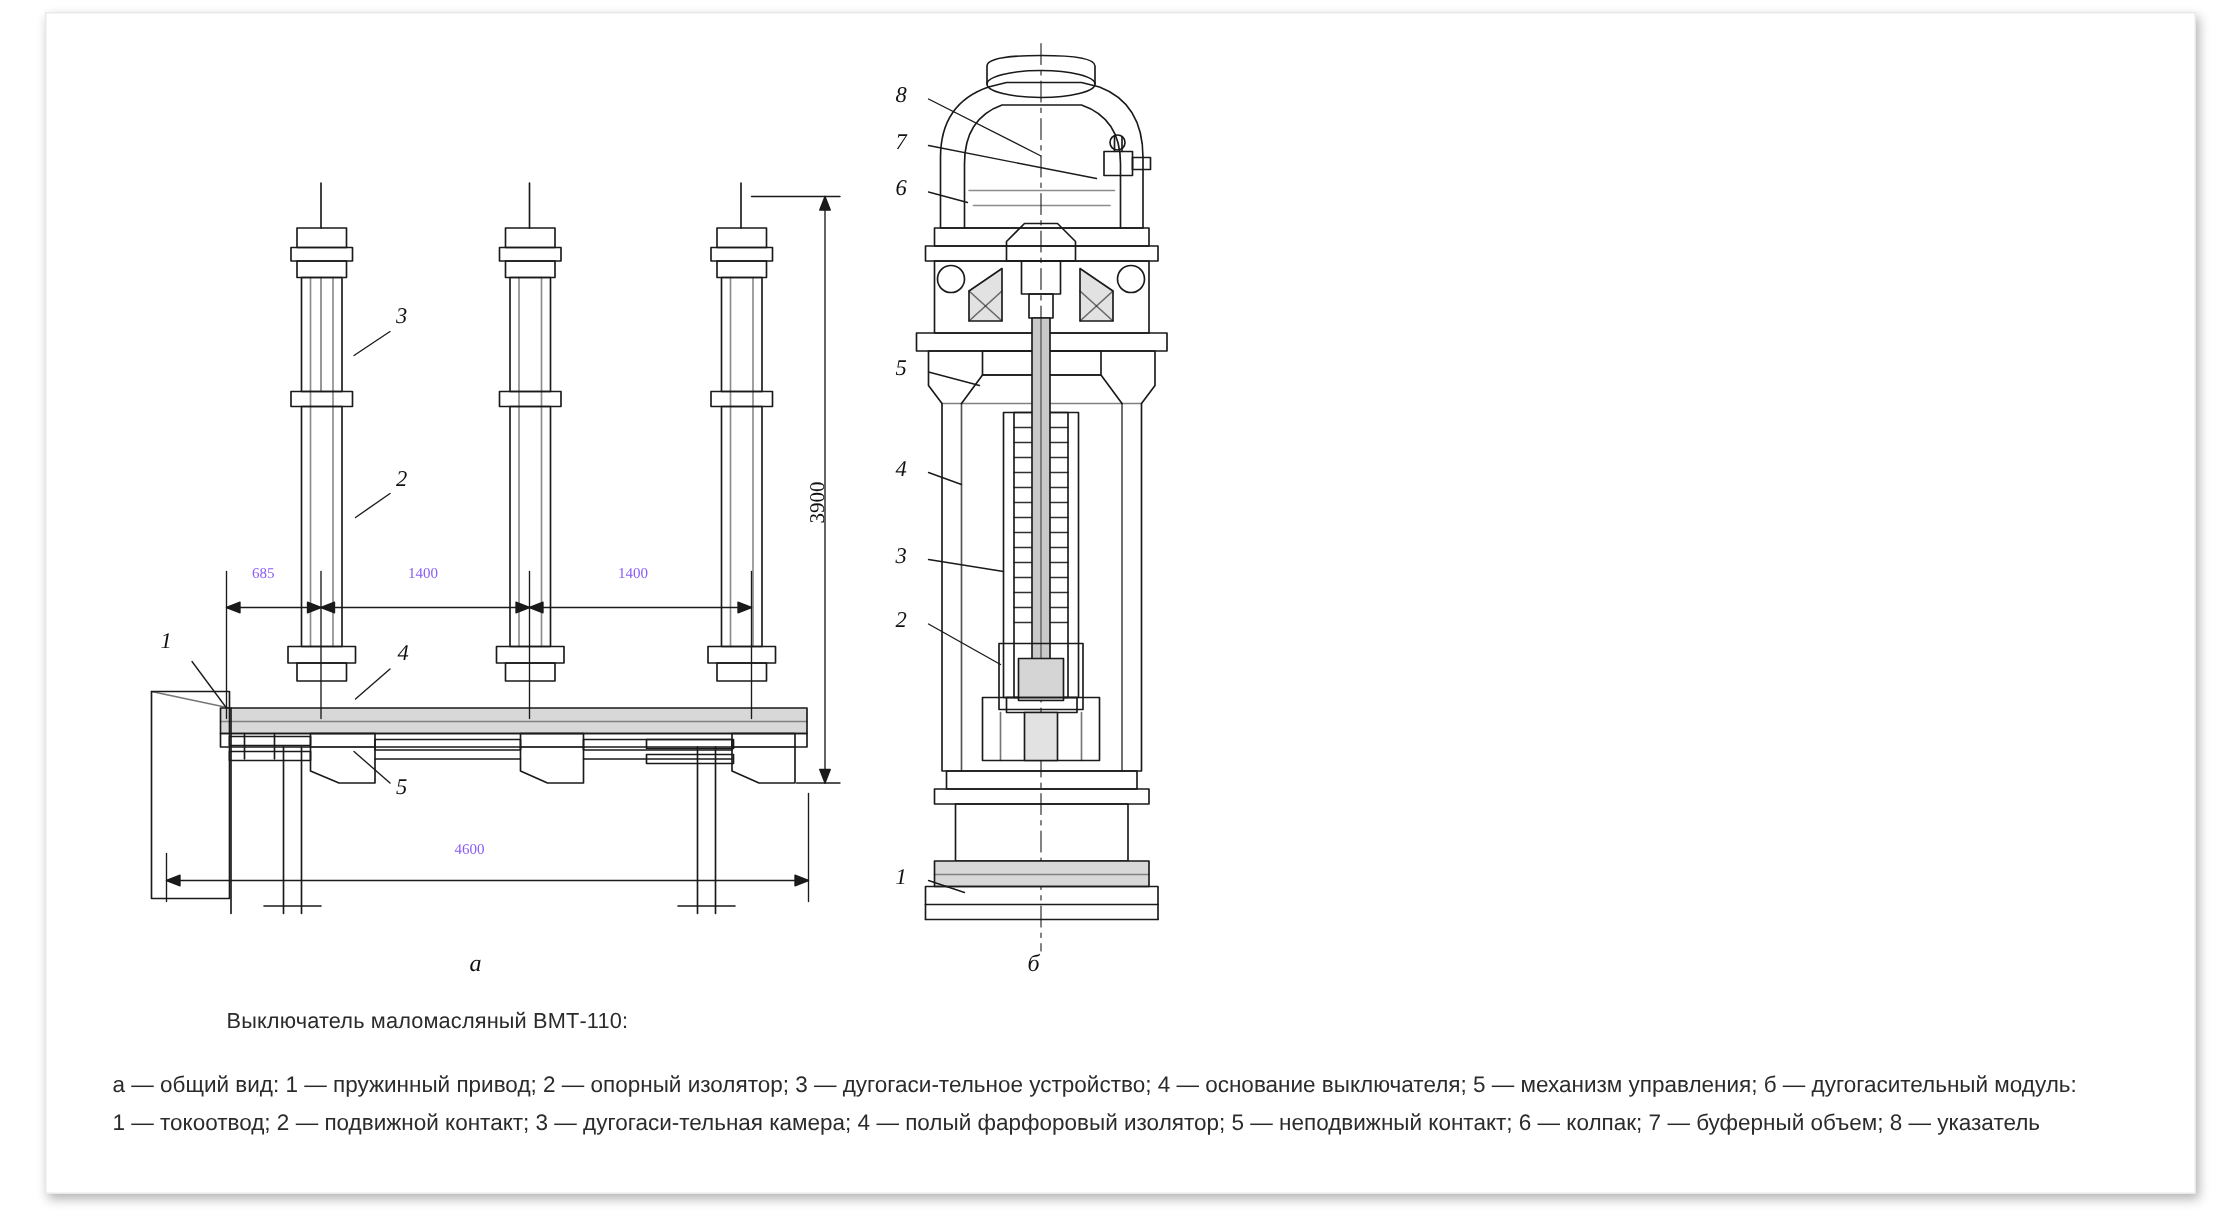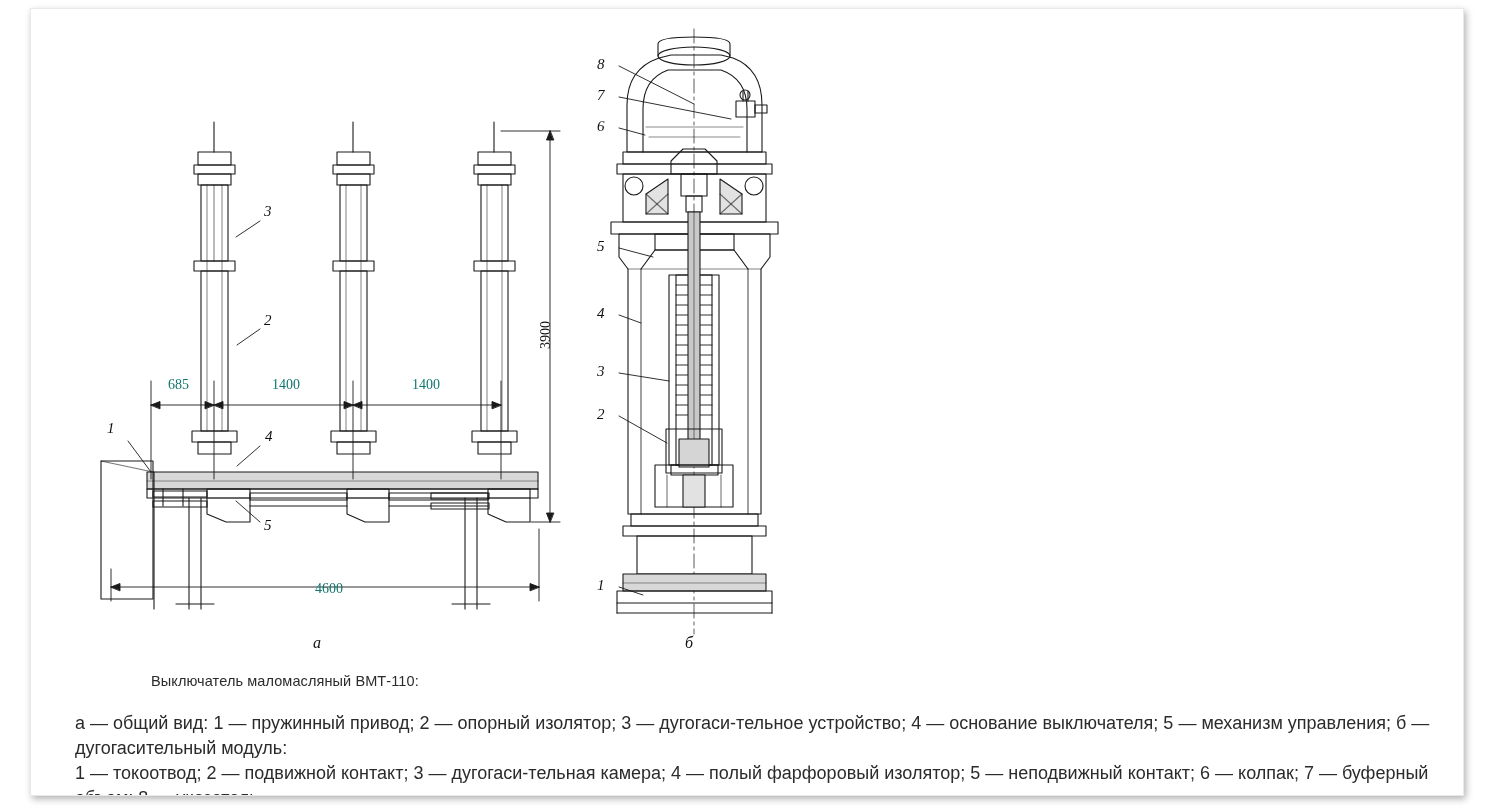--- a/index.html
+++ b/index.html
@@ -41,36 +41,36 @@
     color: #2b2b2b;
     letter-spacing: 0.1px;
     white-space: nowrap;
     text-align: right;
   }
   .legend {
     position: absolute;
     left: 44px;
     top: 702px;
     width: 1390px;
-    font-size: 18px;
+    font-size: 15px;
     color: #2b2b2b;
     line-height: 25px;
   }
   .lbl {
     position: absolute;
     font-family: "Liberation Serif", serif;
     font-style: italic;
     font-size: 15px;
     color: #111;
   }
   .dim {
     position: absolute;
     font-family: "Liberation Serif", serif;
-    font-size: 14px;
-    color: #0f766e;
+    font-size: 10px;
+    color: #8b5cf6;
   }
   .dimv {
     position: absolute;
     font-family: "Liberation Serif", serif;
     font-size: 14px;
     color: #111;
     transform: rotate(-90deg);
     transform-origin: left top;
   }
   .sub {
@@ -324,21 +324,21 @@
 
     <div class="lbl" style="left:76px;  top:411px;">1</div>
     <div class="lbl" style="left:233px; top:303px;">2</div>
     <div class="lbl" style="left:233px; top:194px;">3</div>
     <div class="lbl" style="left:234px; top:419px;">4</div>
     <div class="lbl" style="left:233px; top:508px;">5</div>
 
     <div class="dim" style="left:137px; top:368px;">685</div>
     <div class="dim" style="left:241px; top:368px;">1400</div>
     <div class="dim" style="left:381px; top:368px;">1400</div>
-    <div class="dim" style="left:272px; top:572px;margin-left:12px;">4600</div>
+    <div class="dim" style="left:272px; top:552px;">4600</div>
     <div class="dimv" style="left:507px; top:340px;">3900</div>
 
     <div class="lbl" style="left:566px; top:47px;">8</div>
     <div class="lbl" style="left:566px; top:78px;">7</div>
     <div class="lbl" style="left:566px; top:109px;">6</div>
     <div class="lbl" style="left:566px; top:229px;">5</div>
     <div class="lbl" style="left:566px; top:296px;">4</div>
     <div class="lbl" style="left:566px; top:354px;">3</div>
     <div class="lbl" style="left:566px; top:397px;">2</div>
     <div class="lbl" style="left:566px; top:568px;">1</div>

